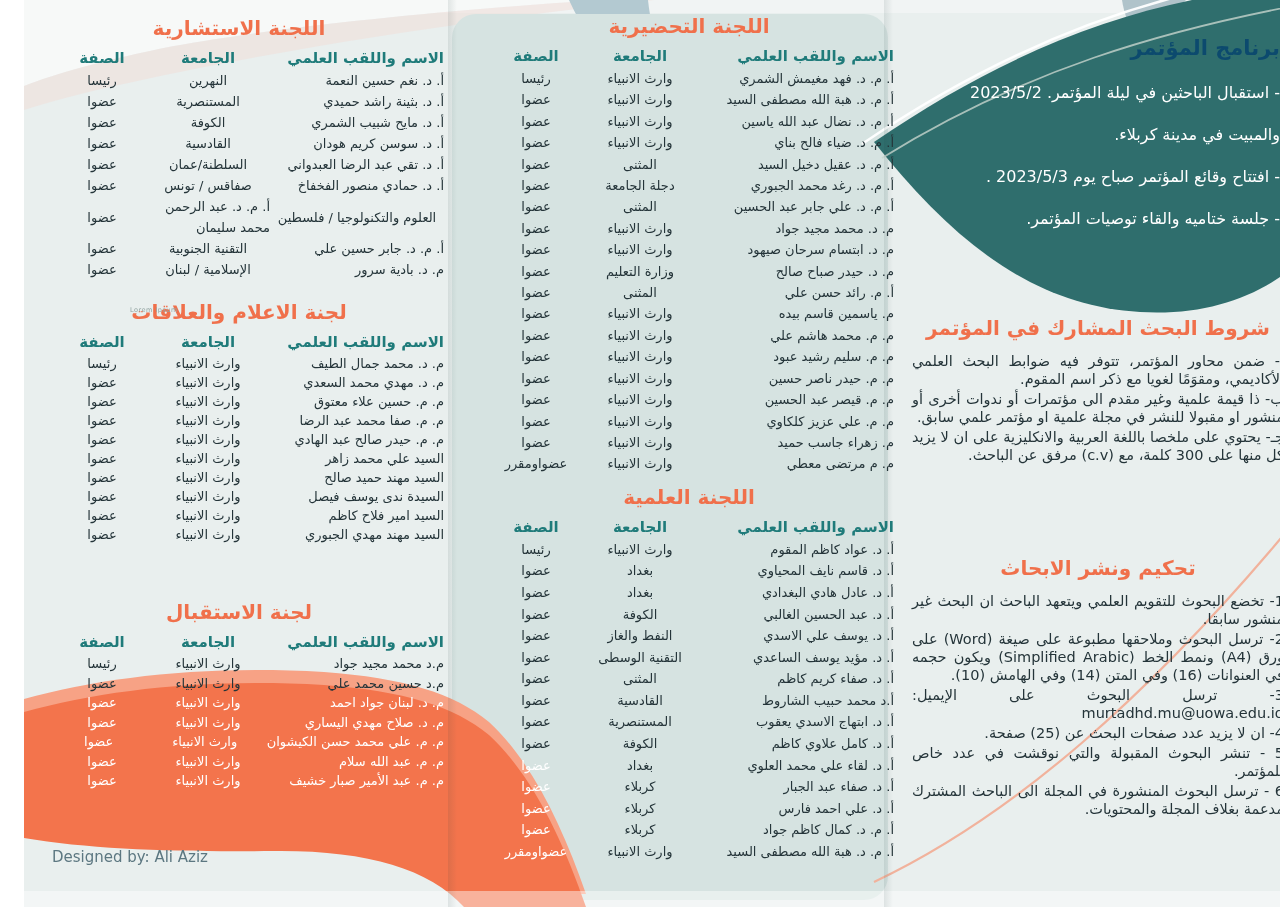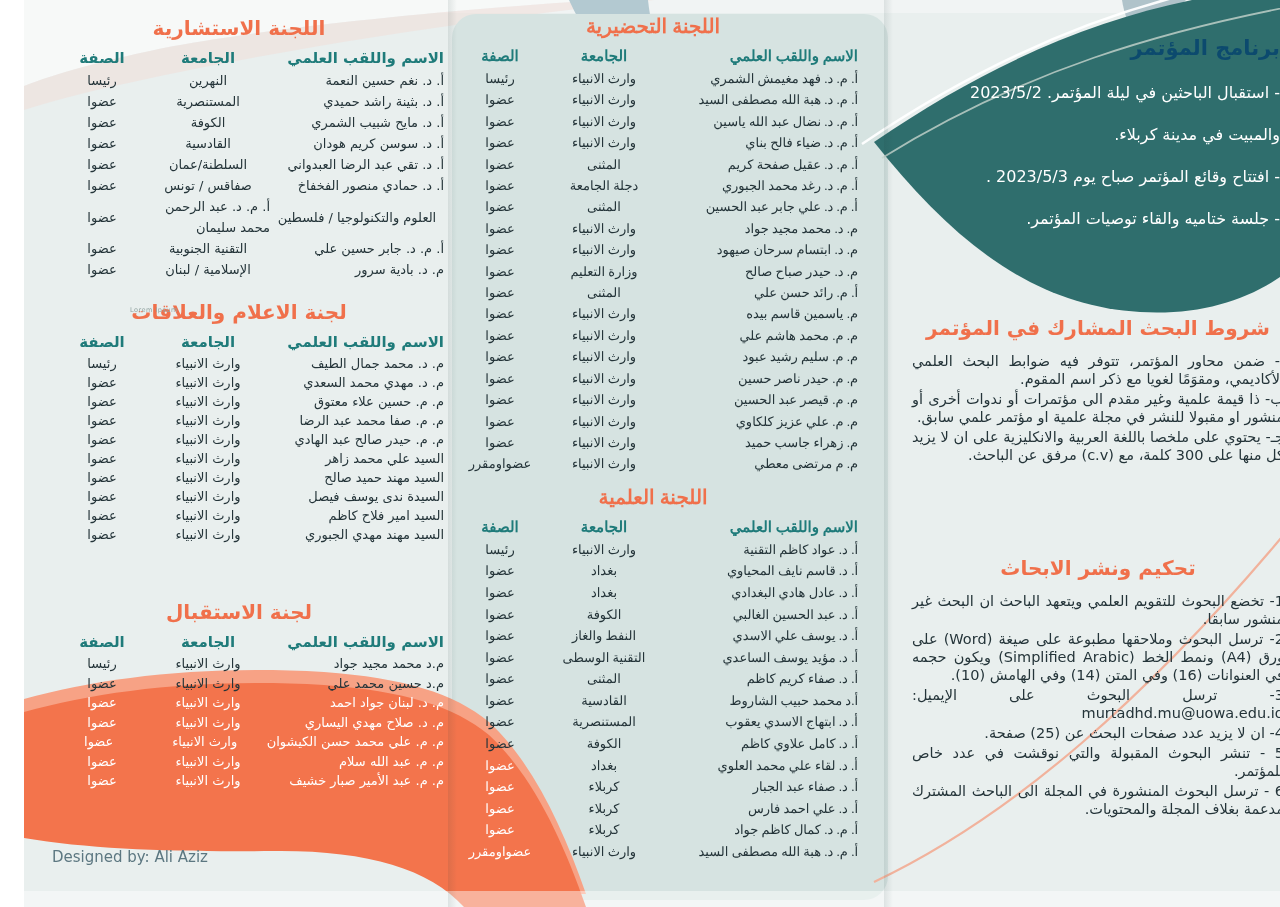--- a/index.html
+++ b/index.html
@@ -4,21 +4,21 @@
 <style>
   html,body{margin:0;padding:0;}
   body{font-family:"DejaVu Sans",sans-serif;}
   #page{position:relative;width:1280px;height:907px;overflow:hidden;
         background:#e9efee;direction:rtl;margin-left:24px;}
   #decor{position:absolute;left:0;top:0;z-index:0;}
   .fold{position:absolute;top:0;height:100%;width:9px;z-index:1;
         background:linear-gradient(90deg,rgba(26,56,55,0.10),rgba(255,255,255,0));}
   .col{position:absolute;top:0;z-index:2;}
   .col.left{left:10px;width:410px;}
-  .col.middle{left:424px;width:410px;font-family:Liberation Serif, serif;}
+  .col.middle{left:460px;width:410px;}
   .col.right{left:878px;width:392px;height:907px;}
 
   
   .committee{margin:0;}
   .ctitle{margin:0 0 6px;text-align:center;font-size:20px;font-weight:bold;
           color:#f0704b;letter-spacing:0;}
   .thead,.trow{display:grid;direction:rtl;align-items:center;}
   .col.left  .thead,.col.left  .trow{grid-template-columns:1fr 124px 88px;padding-left:24px;}
   .col.middle .thead,.col.middle .trow{grid-template-columns:1fr 124px 84px;padding-left:10px;}
   .thead .cell{color:#1f7b7a;font-weight:bold;font-size:15px;line-height:24px;}
@@ -273,21 +273,21 @@
             <span class="cell name">أ. م. د. نضال عبد الله ياسين</span>
             <span class="cell university">وارث الانبياء</span>
             <span class="cell role">عضوا</span>
           </div>
           <div class="trow">
             <span class="cell name">أ. م. د. ضياء فالح بناي</span>
             <span class="cell university">وارث الانبياء</span>
             <span class="cell role">عضوا</span>
           </div>
           <div class="trow">
-            <span class="cell name">أ. م. د. عقيل صفحة كريم</span>
+            <span class="cell name">أ. م. د. عقيل دخيل السيد</span>
             <span class="cell university">المثنى</span>
             <span class="cell role">عضوا</span>
           </div>
           <div class="trow">
             <span class="cell name">أ. م. د. رغد محمد الجبوري</span>
             <span class="cell university">دجلة الجامعة</span>
             <span class="cell role">عضوا</span>
           </div>
           <div class="trow">
             <span class="cell name">أ. م. د. علي جابر عبد الحسين</span>
@@ -359,21 +359,21 @@
 
     <section class="committee scientific">
       <h2 class="ctitle">اللجنة العلمية</h2>
       <div class="thead">
         <span class="cell name">الاسم واللقب العلمي</span>
         <span class="cell university">الجامعة</span>
         <span class="cell role">الصفة</span>
       </div>
       <div class="tbody">
           <div class="trow">
-            <span class="cell name">أ. د. عواد كاظم التقنية</span>
+            <span class="cell name">أ. د. عواد كاظم المقوم</span>
             <span class="cell university">وارث الانبياء</span>
             <span class="cell role">رئيسا</span>
           </div>
           <div class="trow">
             <span class="cell name">أ. د. قاسم نايف المحياوي</span>
             <span class="cell university">بغداد</span>
             <span class="cell role">عضوا</span>
           </div>
           <div class="trow">
             <span class="cell name">أ. د. عادل هادي البغدادي</span>

